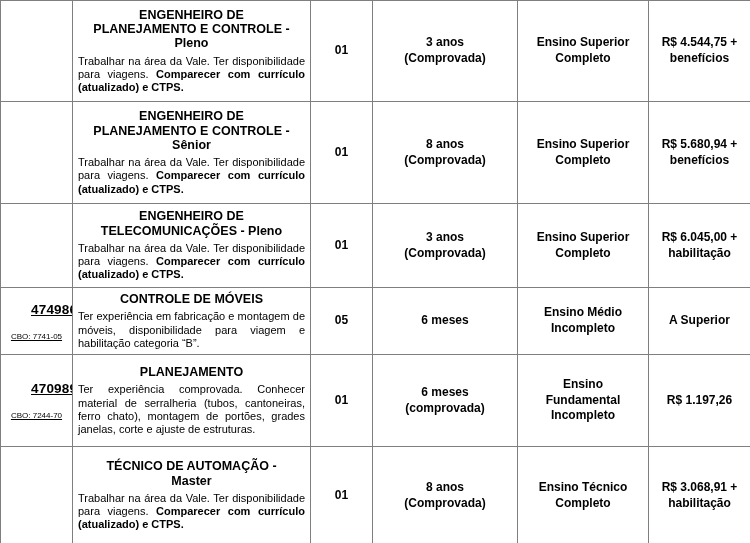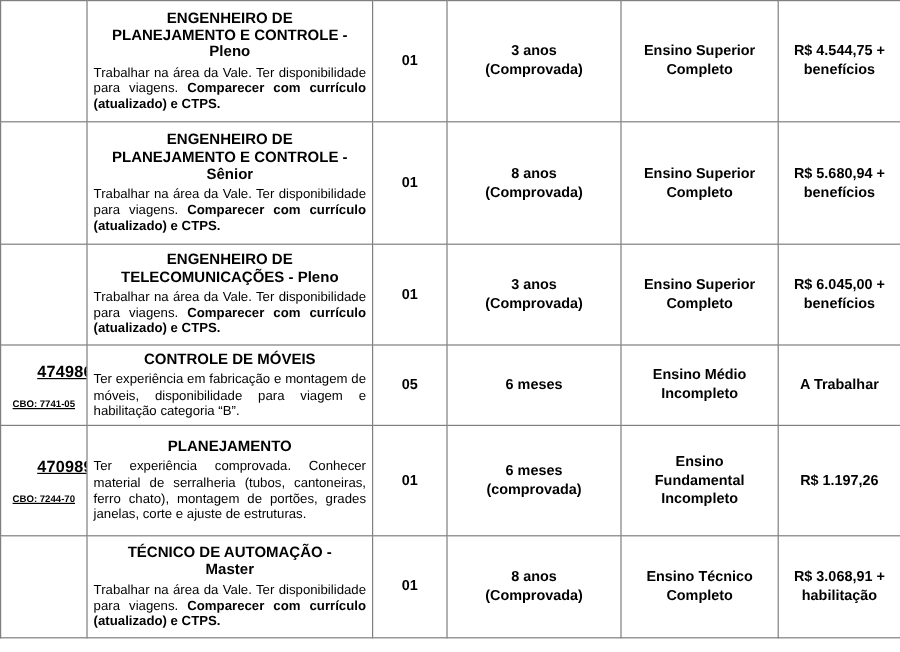--- a/index.html
+++ b/index.html
@@ -24,32 +24,32 @@
     border: 1px solid #7f7f7f;
     vertical-align: middle;
     padding: 2px 4px;
     overflow: hidden;
   }
   tr.r1 { height: 101px; }
   tr.r2 { height: 102px; }
   tr.r3 { height: 84px; }
   tr.r4 { height: 67px; }
   tr.r5 { height: 92px; }
-  tr.r6 { height: 85px; border-radius: 29px; }
+  tr.r6 { height: 98px; border-radius: 29px; }
 
   td.code-cell { text-align: center; padding: 2px 2px; }
   .job-code {
     font-weight: bold;
     font-size: 13.5px;
     text-decoration: underline;
     letter-spacing: 0.2px;
     margin-left: 28px;
   }
   .cbo-code {
-    font-weight: bold;
+    font-weight: normal;
     font-size: 8px;
     text-decoration: underline;
     margin-top: 15px;
   }
   .job-code:empty, .cbo-code:empty { display: none; }
 
   td.title-cell { text-align: center; padding: 2px 5px; }
   .job-title {
     font-weight: bold;
     font-size: 12.5px;
@@ -137,37 +137,37 @@
         <div class="job-title">ENGENHEIRO DE
 TELECOMUNICAÇÕES - Pleno</div>
         <p class="job-desc"><span>Trabalhar na área da Vale. Ter disponibilidade para viagens. </span><span class="bold-part">Comparecer com currículo (atualizado) e CTPS.</span></p>
       </td>
       <td class="center-bold">01</td>
       <td class="center-bold">3 anos
 (Comprovada)</td>
       <td class="center-bold">Ensino Superior
 Completo</td>
       <td class="center-bold">R$ 6.045,00 +
-benefícios</td>
+habilitação</td>
     </tr>
 
     <tr class="r4">
       <td class="code-cell">
         <div class="job-code">4749863</div>
         <div class="cbo-code">CBO: 7741-05</div>
       </td>
       <td class="title-cell">
         <div class="job-title">CONTROLE DE MÓVEIS</div>
         <p class="job-desc"><span>Ter experiência em fabricação e montagem de móveis, disponibilidade para viagem e habilitação categoria “B”.</span><span class="bold-part"></span></p>
       </td>
       <td class="center-bold">05</td>
       <td class="center-bold">6 meses</td>
       <td class="center-bold">Ensino Médio
 Incompleto</td>
-      <td class="center-bold">A Trabalhar</td>
+      <td class="center-bold">A Superior</td>
     </tr>
 
     <tr class="r5">
       <td class="code-cell">
         <div class="job-code">4709891</div>
         <div class="cbo-code">CBO: 7244-70</div>
       </td>
       <td class="title-cell">
         <div class="job-title">PLANEJAMENTO</div>
         <p class="job-desc"><span>Ter experiência comprovada. Conhecer material de serralheria (tubos, cantoneiras, ferro chato), montagem de portões, grades janelas, corte e ajuste de estruturas.</span><span class="bold-part"></span></p>

